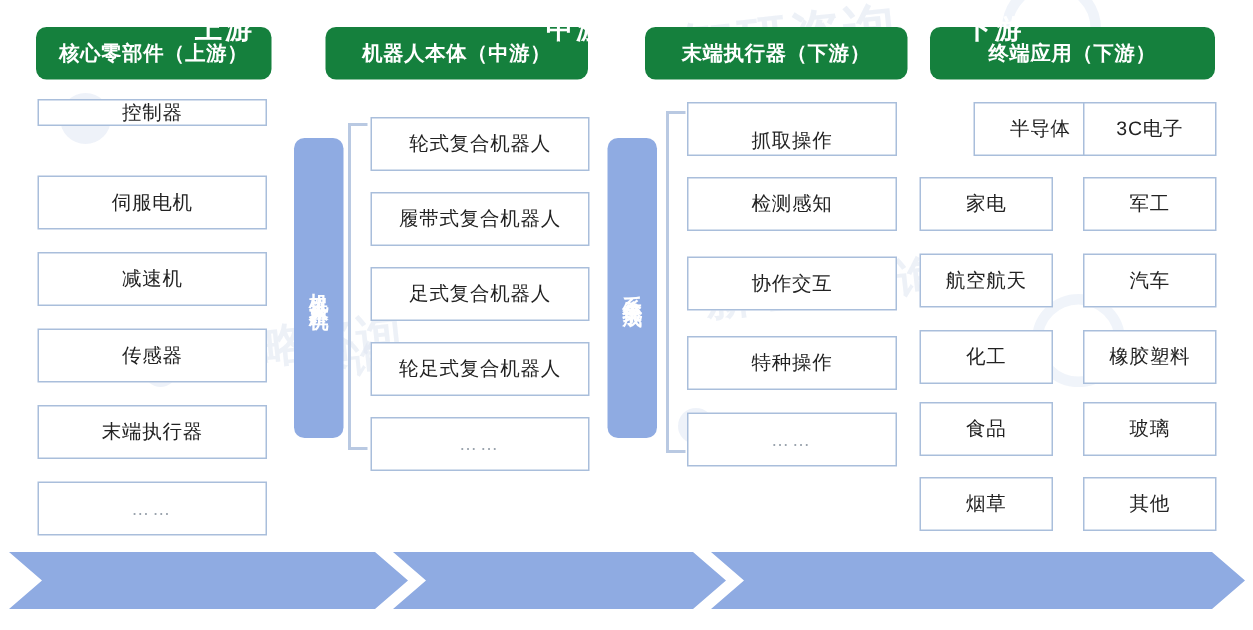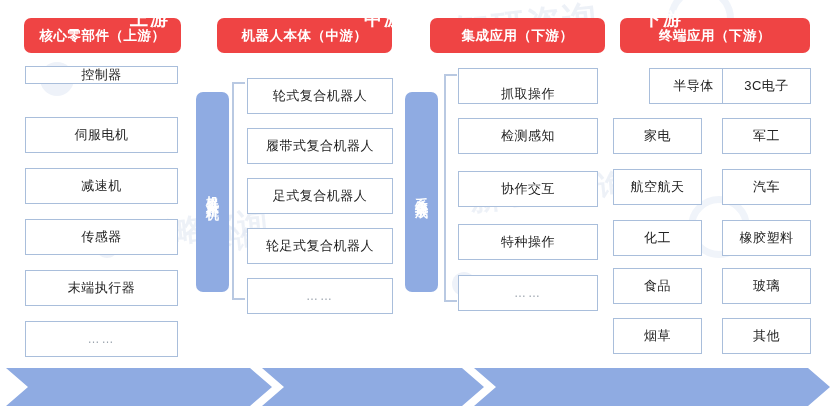--- a/index.html
+++ b/index.html
@@ -14,21 +14,21 @@
 
   
   .wm{position:absolute;pointer-events:none;color:#dfe6f2;opacity:.55;
       font-weight:700;letter-spacing:2px;white-space:nowrap;}
   .wm-dot{position:absolute;border-radius:50%;background:#e3eaf5;opacity:.6;pointer-events:none;}
   .wm-ring{position:absolute;border-radius:50%;border:7px solid #e4ebf6;opacity:.55;pointer-events:none;}
 
   
   .hdr{
     position:absolute;
-    background:#ef4444;
+    background:#15803d;
     border-radius:7px;
     color:#ffffff;
     font-size:13.5px;
     font-weight:700;
     display:flex;align-items:center;justify-content:center;
     letter-spacing:.5px;
     box-sizing:border-box;
     z-index:4;
   }
 
@@ -99,21 +99,21 @@
   <div class="wm-dot" style="left:452px;top:272px;width:24px;height:24px;"></div>
   <div class="wm" style="left:206px;top:224px;font-size:26px;transform:rotate(-6deg);">咨询</div>
 
   <div class="hdr" style="left:24px;top:18px;width:157px;height:35px;">
     <span>核心零部件（上游）</span>
   </div>
   <div class="hdr" style="left:217px;top:18px;width:175px;height:35px;">
     <span>机器人本体（中游）</span>
   </div>
   <div class="hdr" style="left:430px;top:18px;width:175px;height:35px;">
-    <span>集成应用（下游）</span>
+    <span>末端执行器（下游）</span>
   </div>
   <div class="hdr" style="left:620px;top:18px;width:190px;height:35px;">
     <span>终端应用（下游）</span>
   </div>
 
   <div class="bracket" style="left:232px;top:82px;width:13px;height:218px;"></div>
   <div class="bracket" style="left:444px;top:74px;width:13px;height:228px;"></div>
 
   <div class="vbar" style="left:196px;top:92px;width:33px;height:200px;">
     <span>机器人整机</span>

